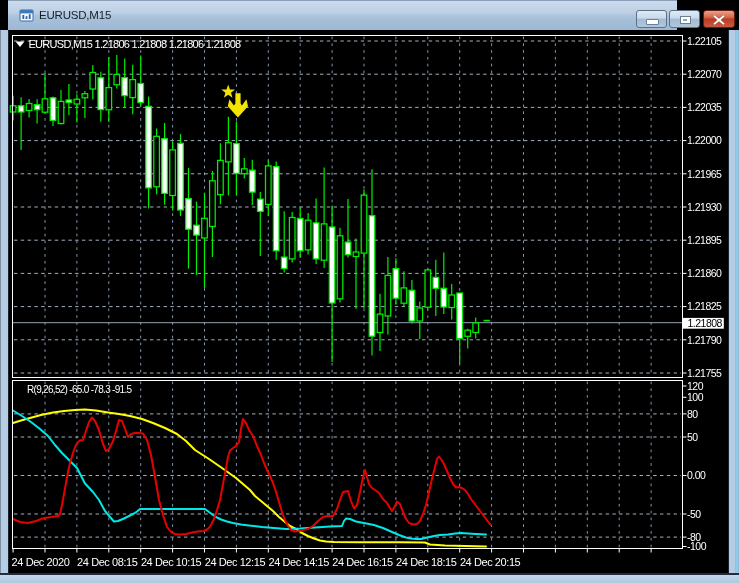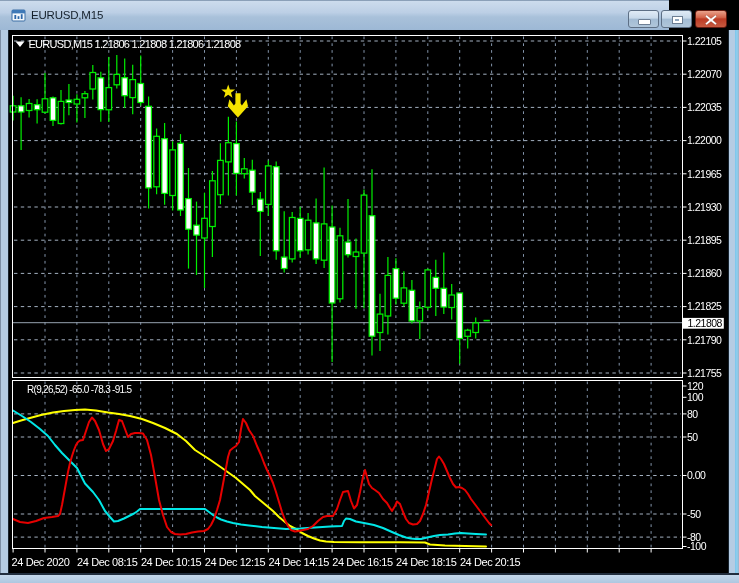--- a/index.html
+++ b/index.html
@@ -1,18 +1,18 @@
 <!DOCTYPE html>
 <html><head><meta charset="utf-8">
 <style>
 html,body{margin:0;padding:0;width:739px;height:583px;overflow:hidden;background:#000;
 font-family:"Liberation Sans",sans-serif;}
 #win{position:absolute;left:0;top:0;width:739px;height:583px;}
 
-#title{position:absolute;left:0;top:0;width:669px;height:30px;
+#title{position:absolute;left:8px;top:0;width:669px;height:30px;
 background:linear-gradient(#cddced 0%,#bccfe5 40%,#a9c1da 55%,#9db8d5 100%);
 border-top:1px solid #8ba0b8;box-sizing:border-box;}
 #lframe{position:absolute;left:0;top:30px;width:9px;height:543px;background:#b5cce3;border-left:1px solid #7d8fa5;border-right:1px solid #18242f;box-sizing:border-box;}
 #rframe{position:absolute;left:728px;top:30px;width:11px;height:543px;border-left:1px solid #18242f;box-sizing:border-box;background:linear-gradient(90deg,#b5cce3 0,#b5cce3 6px,#7cc4ea 6px,#8fd0f0 8px,#9ab2c8 10px);}
 #bframe{position:absolute;left:0;top:573px;width:739px;height:10px;background:linear-gradient(#c4d7ea,#aec7e0);border-top:2px solid #212d3d;box-sizing:border-box;}
 #client{position:absolute;left:9px;top:30px;width:719px;height:543px;background:#000;}
 #ticon{position:absolute;left:11px;top:7px;width:16px;height:16px;}
 #ttext{position:absolute;left:31px;top:8px;font-size:11.5px;letter-spacing:-0.2px;color:#15202b;}
 .btn{position:absolute;top:9px;height:18px;border-radius:3px;box-sizing:border-box;}
 #bmin{left:628px;width:31px;border:1px solid #5d6f85;

